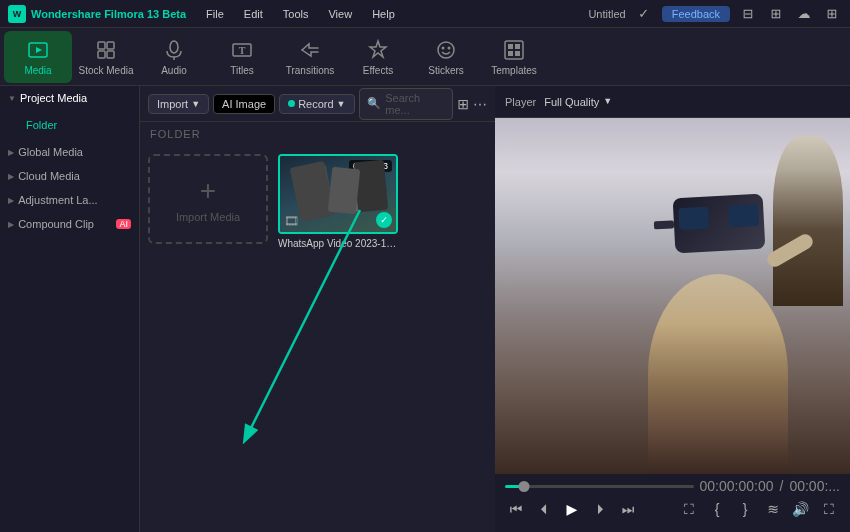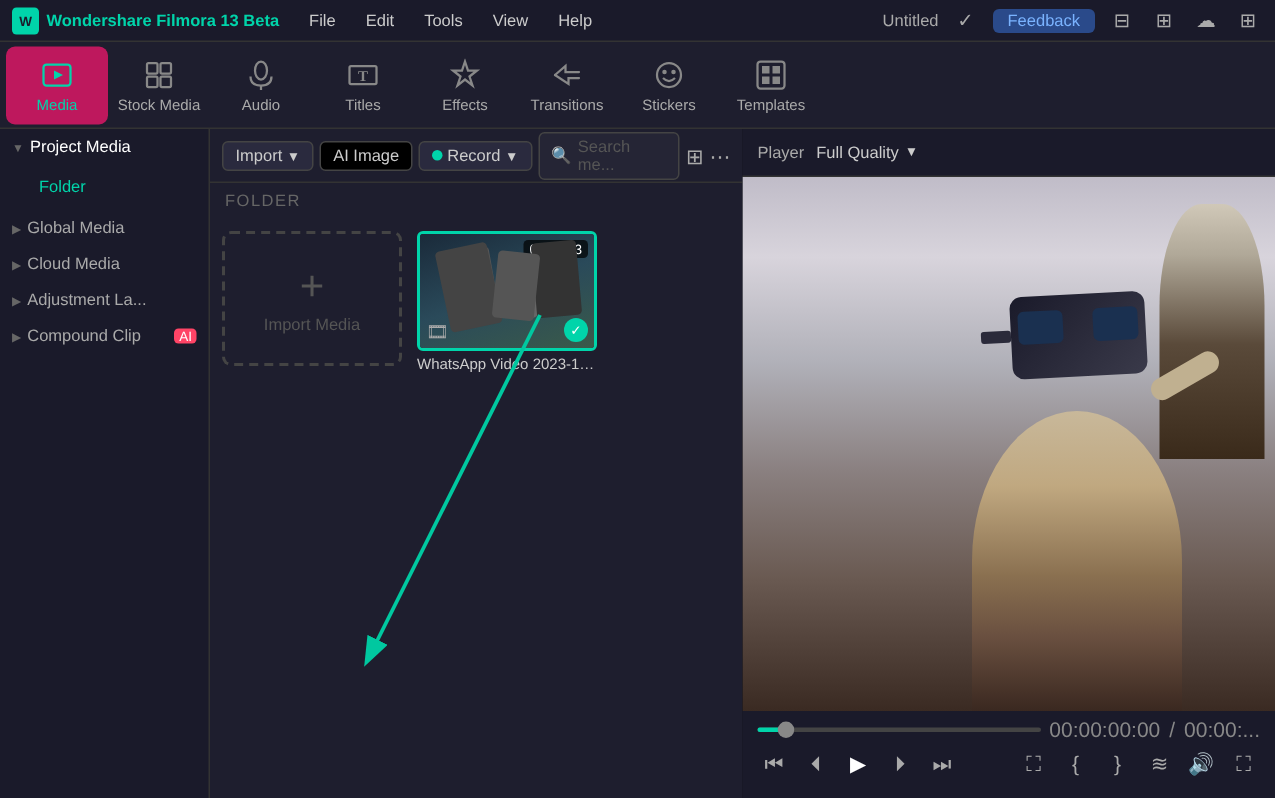--- a/index.html
+++ b/index.html
@@ -87,21 +87,21 @@
       align-items: center;
       justify-content: center;
       width: 68px;
       height: 52px;
       cursor: pointer;
       border-radius: 6px;
       color: #aaa;
       font-size: 10px;
       gap: 3px;
     }
-    .tool-item.active { background: #be185d; color: #00d4aa; }
+    .tool-item.active { background: #14532d; color: #00d4aa; }
     .tool-item.active .tool-label { color: #00d4aa; }
     .tool-icon {
       width: 24px; height: 24px;
       display: flex; align-items: center; justify-content: center;
       font-size: 18px;
     }
     .tool-label { font-size: 10px; }
 
     
     .main-content {
@@ -486,33 +486,33 @@
       <svg width="22" height="22" viewBox="0 0 22 22">
           <rect x="2" y="5" width="18" height="12" rx="1" fill="none" stroke="#888" stroke-width="1.5"></rect>
           <text x="11" y="15" text-anchor="middle" font-size="10" fill="#888" font-family="serif" font-weight="bold">T</text>
         </svg>
     </div>
     <span class="tool-label">Titles</span>
   </div>
   <div class="tool-item">
     <div class="tool-icon">
       <svg width="22" height="22" viewBox="0 0 22 22">
-          <polygon points="11,2 13,8 19,8 14,12 16,18 11,14 6,18 8,12 3,8 9,8" fill="none" stroke="#888" stroke-width="1.5"></polygon>
-        </svg>
-    </div>
-    <span class="tool-label">Effects</span>
-  </div>
-  <div class="tool-item">
-    <div class="tool-icon">
-      <svg width="22" height="22" viewBox="0 0 22 22">
           <path d="M3 11 L10 5 L10 9 L19 9" fill="none" stroke="#888" stroke-width="1.5" stroke-linecap="round"></path>
           <path d="M19 13 L12 13 L12 17 L3 11" fill="none" stroke="#888" stroke-width="1.5" stroke-linecap="round"></path>
         </svg>
     </div>
     <span class="tool-label">Transitions</span>
+  </div>
+  <div class="tool-item">
+    <div class="tool-icon">
+      <svg width="22" height="22" viewBox="0 0 22 22">
+          <polygon points="11,2 13,8 19,8 14,12 16,18 11,14 6,18 8,12 3,8 9,8" fill="none" stroke="#888" stroke-width="1.5"></polygon>
+        </svg>
+    </div>
+    <span class="tool-label">Effects</span>
   </div>
   <div class="tool-item">
     <div class="tool-icon">
       <svg width="22" height="22" viewBox="0 0 22 22">
           <circle cx="11" cy="11" r="8" fill="none" stroke="#888" stroke-width="1.5"></circle>
           <path d="M7 13 Q11 17 15 13" fill="none" stroke="#888" stroke-width="1.5"></path>
           <circle cx="8" cy="9" r="1.5" fill="#888"></circle>
           <circle cx="14" cy="9" r="1.5" fill="#888"></circle>
         </svg>
     </div>

